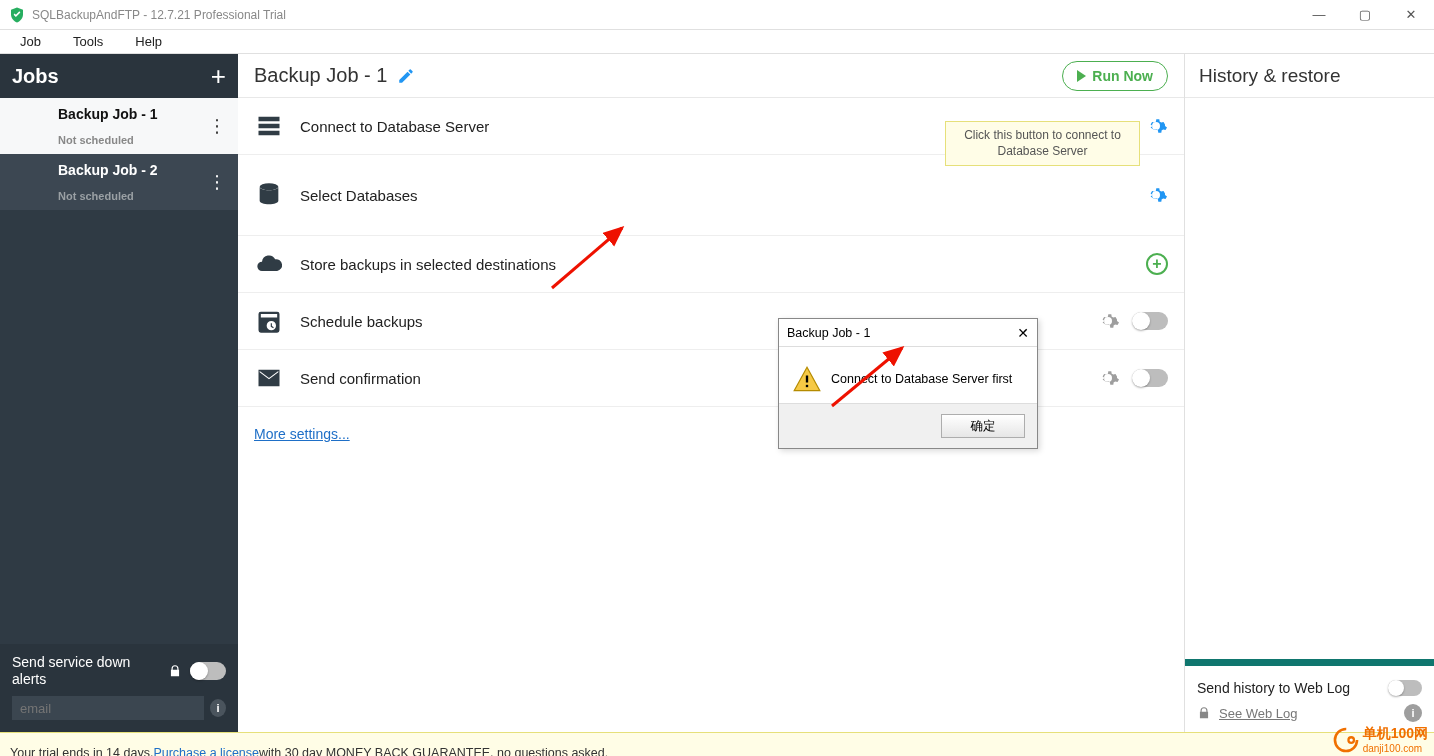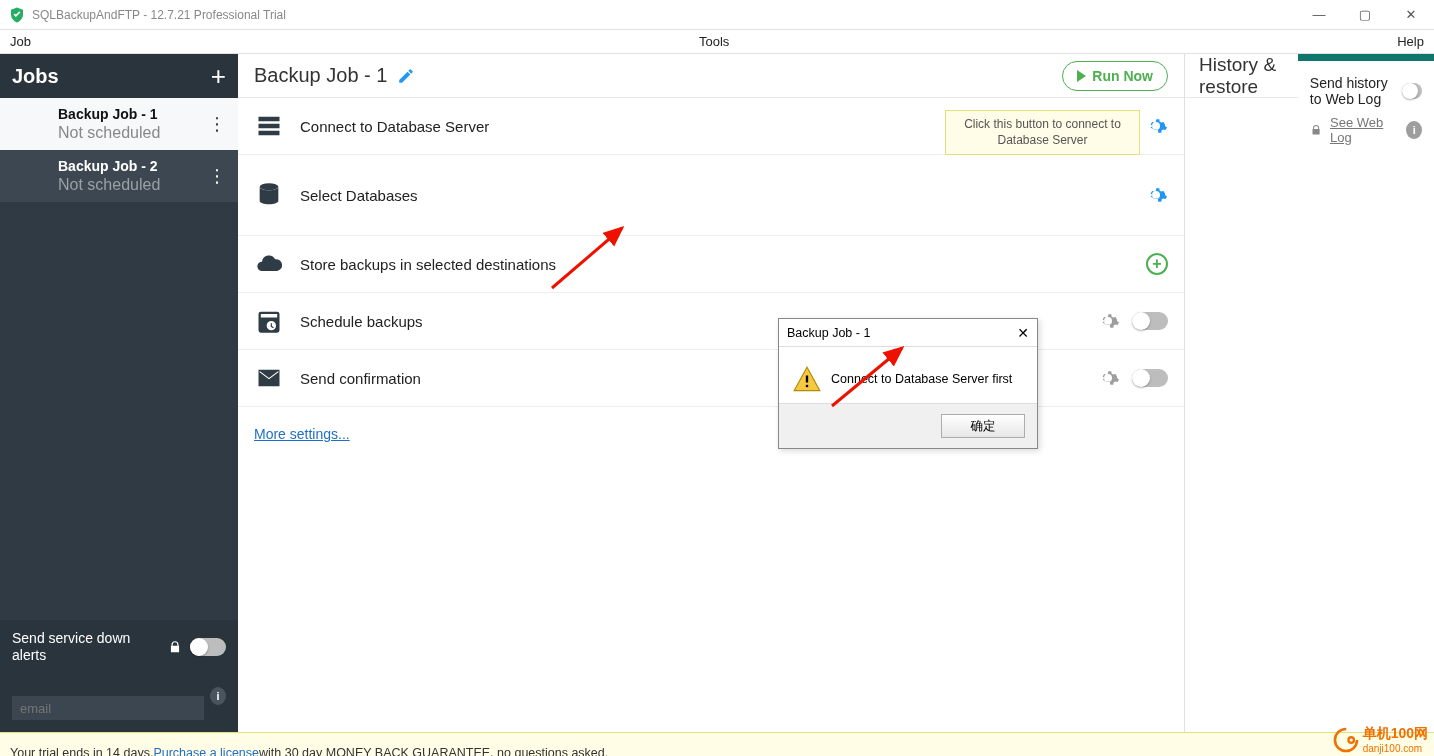--- a/index.html
+++ b/index.html
@@ -6,47 +6,47 @@
 html, body { width: 1434px; height: 756px; overflow: hidden; background: #fff; }
 
 
 .titlebar { height: 30px; display: flex; align-items: center; background: #fff; border-bottom: 1px solid #e0e0e0; }
 .titlebar .app-icon { width: 18px; height: 18px; margin: 0 6px 0 8px; }
 .titlebar .title { font-size: 12px; color: #888; }
 .titlebar .win-ctrl { margin-left: auto; display: flex; }
 .titlebar .win-btn { width: 46px; height: 30px; display: flex; align-items: center; justify-content: center; font-size: 13px; color: #555; }
 
 
-.menubar { height: 24px; display: flex; align-items: center; padding: 0 2px; gap: 16px; border-bottom: 1px solid #e0e0e0; justify-content: space-between; }
+.menubar { height: 24px; display: flex; align-items: center; padding: 0 12px; gap: 16px; border-bottom: 1px solid #e0e0e0; }
 .menubar .menu-item { font-size: 13px; color: #222; padding: 2px 8px; }
 
 
 .app-body { display: flex; height: calc(756px - 30px - 24px - 24px); }
 
 
 .sidebar { width: 238px; background: #2f3a44; display: flex; flex-direction: column; color: #fff; }
 .sidebar-header { height: 44px; display: flex; align-items: center; justify-content: space-between; padding: 0 12px 0 12px; background: #2a343d; }
 .sidebar-header .title { font-size: 20px; font-weight: bold; }
 .sidebar-header .plus { font-size: 26px; font-weight: 300; }
 .job-item { padding: 8px 12px 8px 58px; position: relative; cursor: default; }
 .job-item .name { font-size: 14px; font-weight: 600; }
-.job-item .status { font-size: 16px; color: #9aa0a4; margin-top: 2px; }
+.job-item .status { font-size: 11px; color: #9aa0a4; margin-top: 12px; font-weight: bold; }
 .job-item .dots { position: absolute; right: 14px; top: 50%; transform: translateY(-50%); font-size: 18px; letter-spacing: -2px; }
 .job-item.light { background: #f7f8f9; color: #111; }
 .job-item.light .status { color: #888; }
 .job-item.light .dots { color: #333; }
 .job-item.active { background: #3c4752; }
 .sidebar-spacer { flex: 1; }
 .sidebar-bottom { background: #2a343d; padding: 10px 12px 12px 12px; }
 .alert-row { display: flex; align-items: center; justify-content: space-between; margin-bottom: 8px; }
 .alert-row .label { font-size: 14px; line-height: 1.2; max-width: 130px; }
 .alert-icons { display: flex; align-items: center; gap: 8px; }
 .lock-mini { width: 14px; height: 14px; }
 .email-row { display: flex; align-items: center; gap: 6px; }
-.email-input { flex: 1; height: 24px; background: #3b4650; border: none; color: #aaa; padding: 0 8px; font-size: 13px; margin-top: 24px; }
+.email-input { flex: 1; height: 24px; background: #3b4650; border: none; color: #aaa; padding: 0 8px; font-size: 13px; }
 .info-circle { width: 18px; height: 18px; border-radius: 50%; background: #4a545d; color: #fff; display: flex; align-items: center; justify-content: center; font-size: 11px; font-weight: bold; }
 
 
 .toggle { width: 36px; height: 18px; background: #bdbdbd; border-radius: 9px; position: relative; }
 .toggle .knob { width: 18px; height: 18px; border-radius: 50%; background: #fff; position: absolute; top: 0; left: 0; box-shadow: 0 1px 2px rgba(0,0,0,.3); }
 .toggle.sm { width: 34px; height: 16px; }
 .toggle.sm .knob { width: 16px; height: 16px; }
 
 
 .main-col { flex: 1; display: flex; flex-direction: column; background: #fff; border-right: 1px solid #e0e0e0; position: relative; }
@@ -57,26 +57,26 @@
 .play-tri { width: 0; height: 0; border-left: 9px solid #4caf50; border-top: 6px solid transparent; border-bottom: 6px solid transparent; }
 
 .step-list { padding: 0; }
 .step { display: flex; align-items: center; padding: 14px 16px; border-bottom: 1px solid #eee; gap: 16px; position: relative; }
 .step .step-icon { width: 30px; color: #303c45; }
 .step .label { font-size: 15px; color: #222; }
 .step .right { margin-left: auto; display: flex; align-items: center; gap: 12px; }
 .gear { color: #2196f3; }
 .gear.gray { color: #9e9e9e; }
 .plus-circle { width: 22px; height: 22px; border: 2px solid #4caf50; border-radius: 50%; display:flex; align-items:center; justify-content:center; color:#4caf50; font-weight:bold; font-size:16px; }
-.tooltip-yellow { position: absolute; right: 44px; top: 12px; background: #fffde7; border: 1px solid #e6e07a; padding: 6px 10px; font-size: 12px; color: #555; width: 195px; text-align: center; line-height: 1.3; }
+.tooltip-yellow { position: absolute; right: 44px; top: 23px; background: #fffde7; border: 1px solid #e6e07a; padding: 6px 10px; font-size: 12px; color: #555; width: 195px; text-align: center; line-height: 1.3; }
 .more-settings { padding: 18px 16px; }
 .more-settings a { color: #1e6fc7; font-size: 14px; text-decoration: underline; }
 
 
-.right-col { width: 249px; display: flex; flex-direction: row; }
+.right-col { width: 249px; display: flex; flex-direction: column; }
 .right-header { height: 44px; display: flex; align-items: center; padding: 0 14px; border-bottom: 1px solid #e8e8e8; }
 .right-header .title { font-size: 19px; color: #333; }
 .right-spacer { flex: 1; }
 .right-bottom { border-top: 7px solid #0f766e; padding: 10px 12px; }
 .rb-row1 { display: flex; align-items: center; justify-content: space-between; font-size: 14px; color: #222; padding: 4px 0 8px 0; }
 .rb-row2 { display: flex; align-items: center; gap: 8px; font-size: 13px; color: #777; }
 .rb-row2 a { color: #777; text-decoration: underline; }
 .rb-row2 .info-circle { background: #9e9e9e; }
 
 

